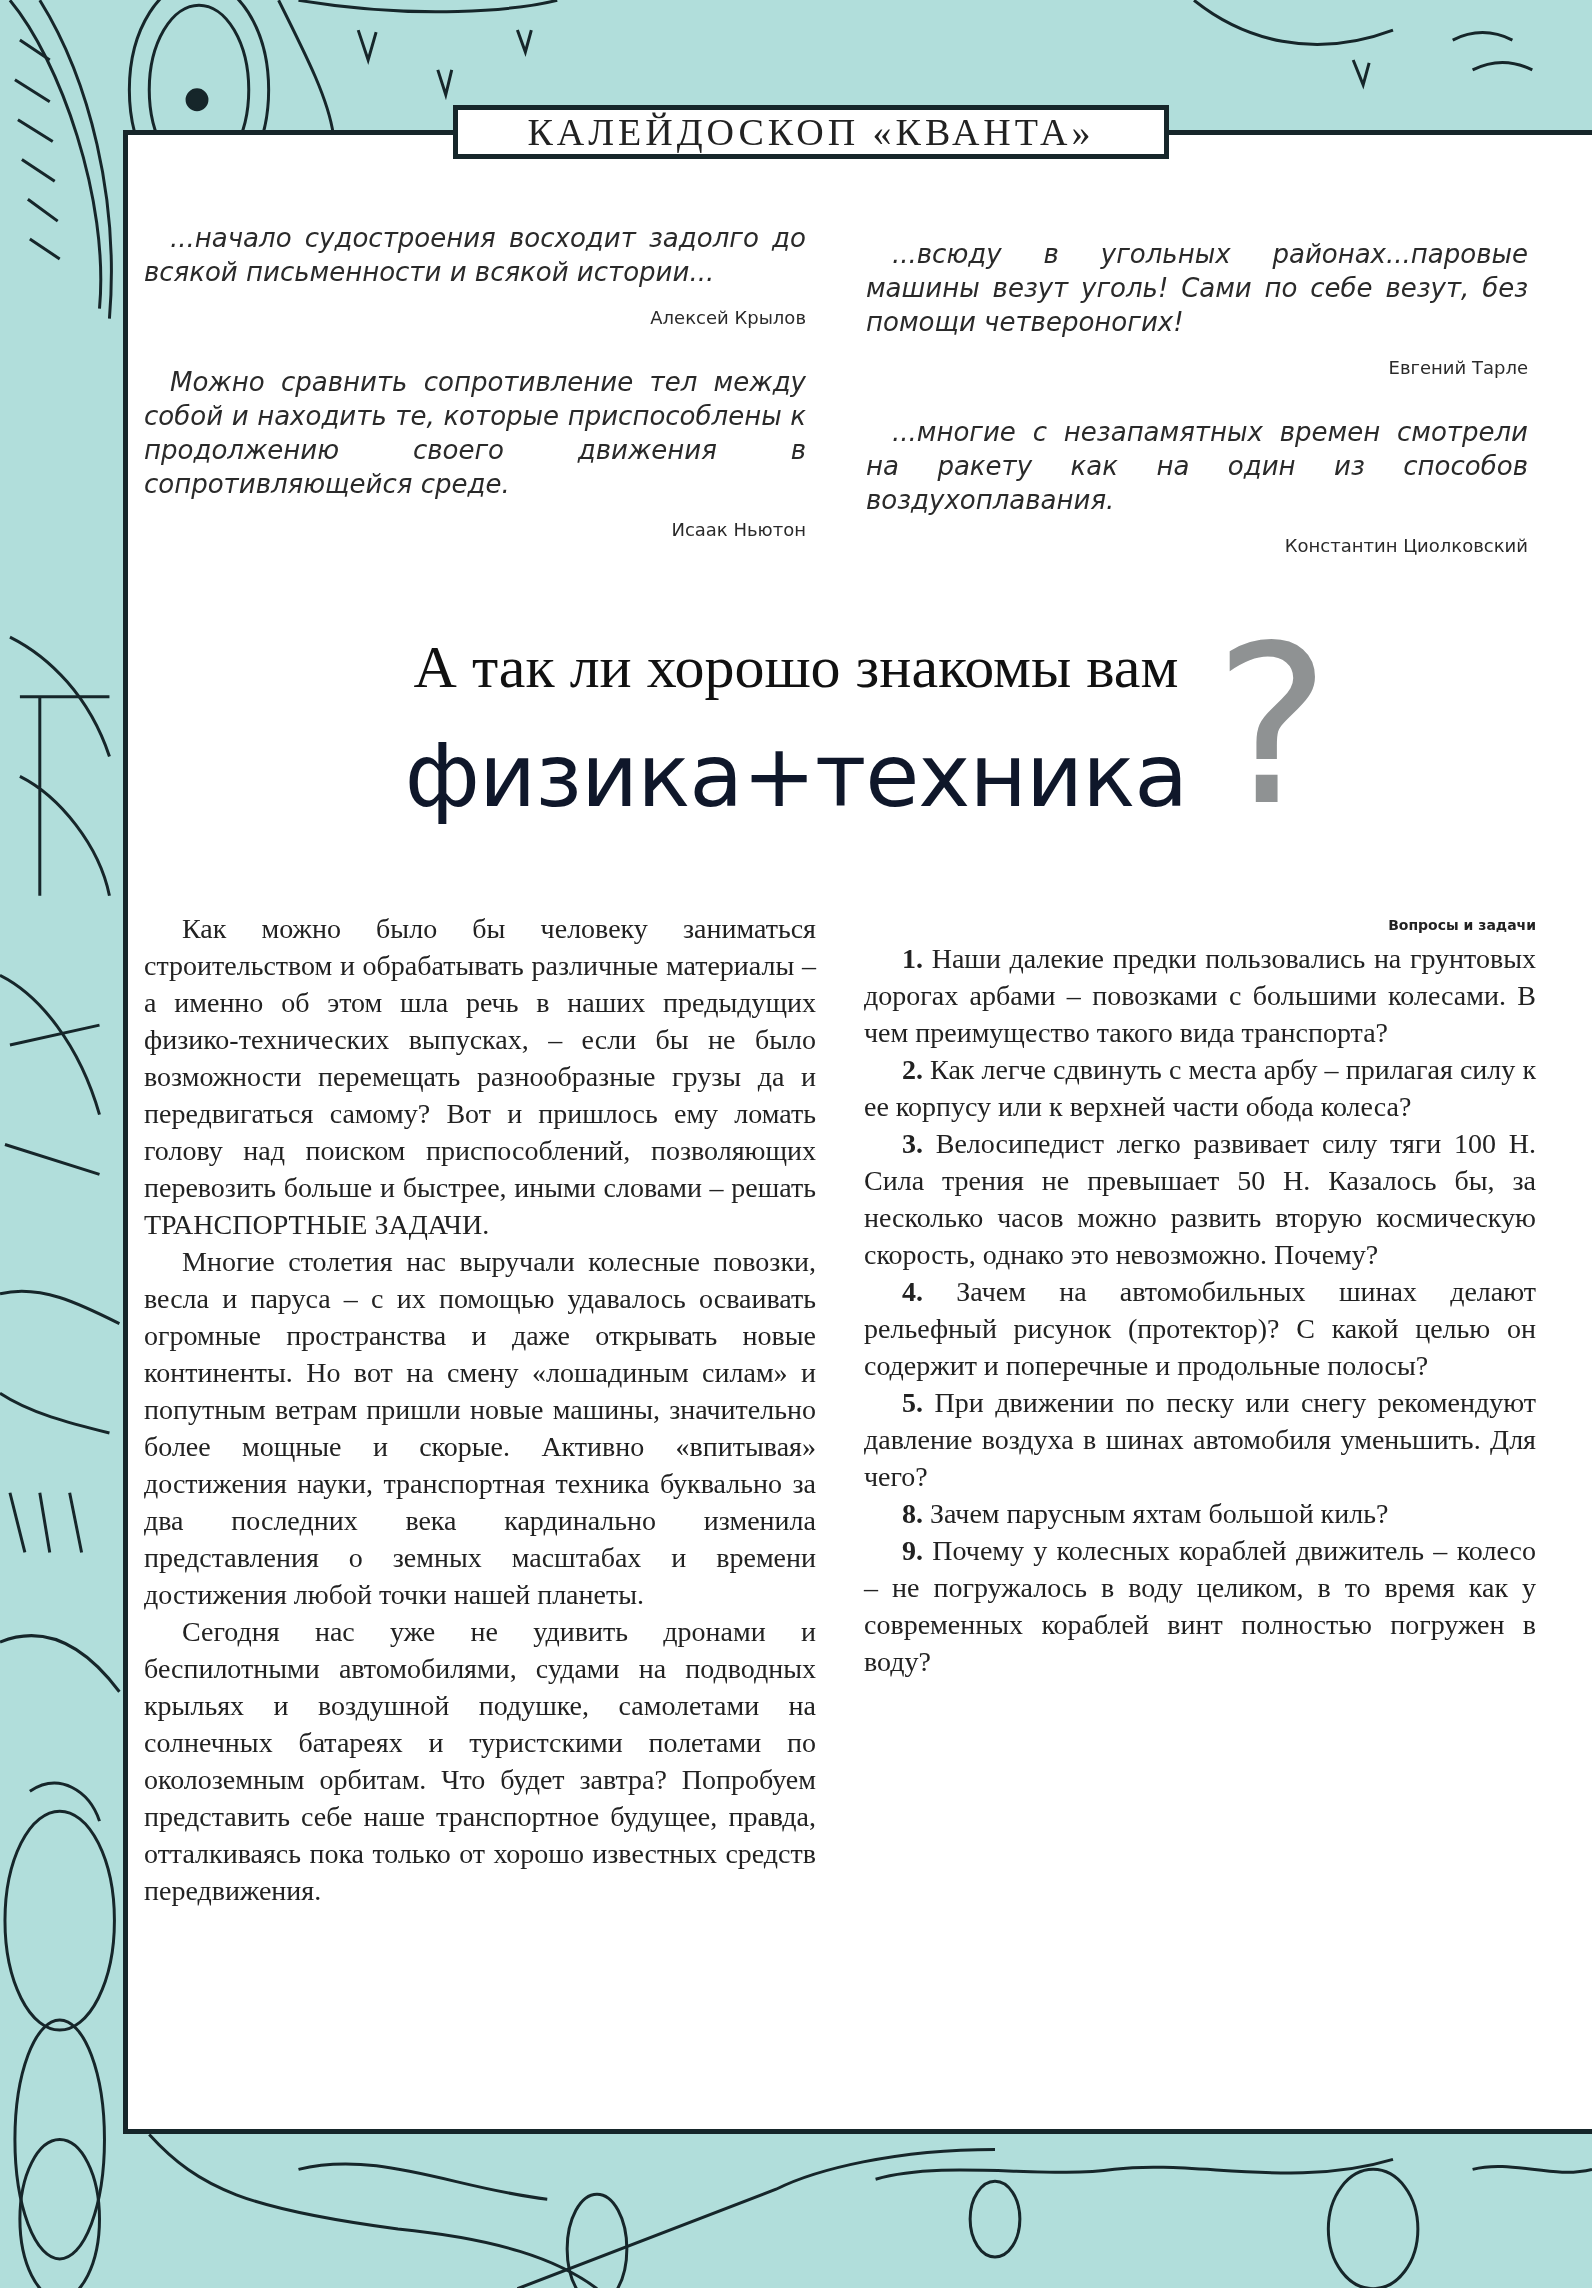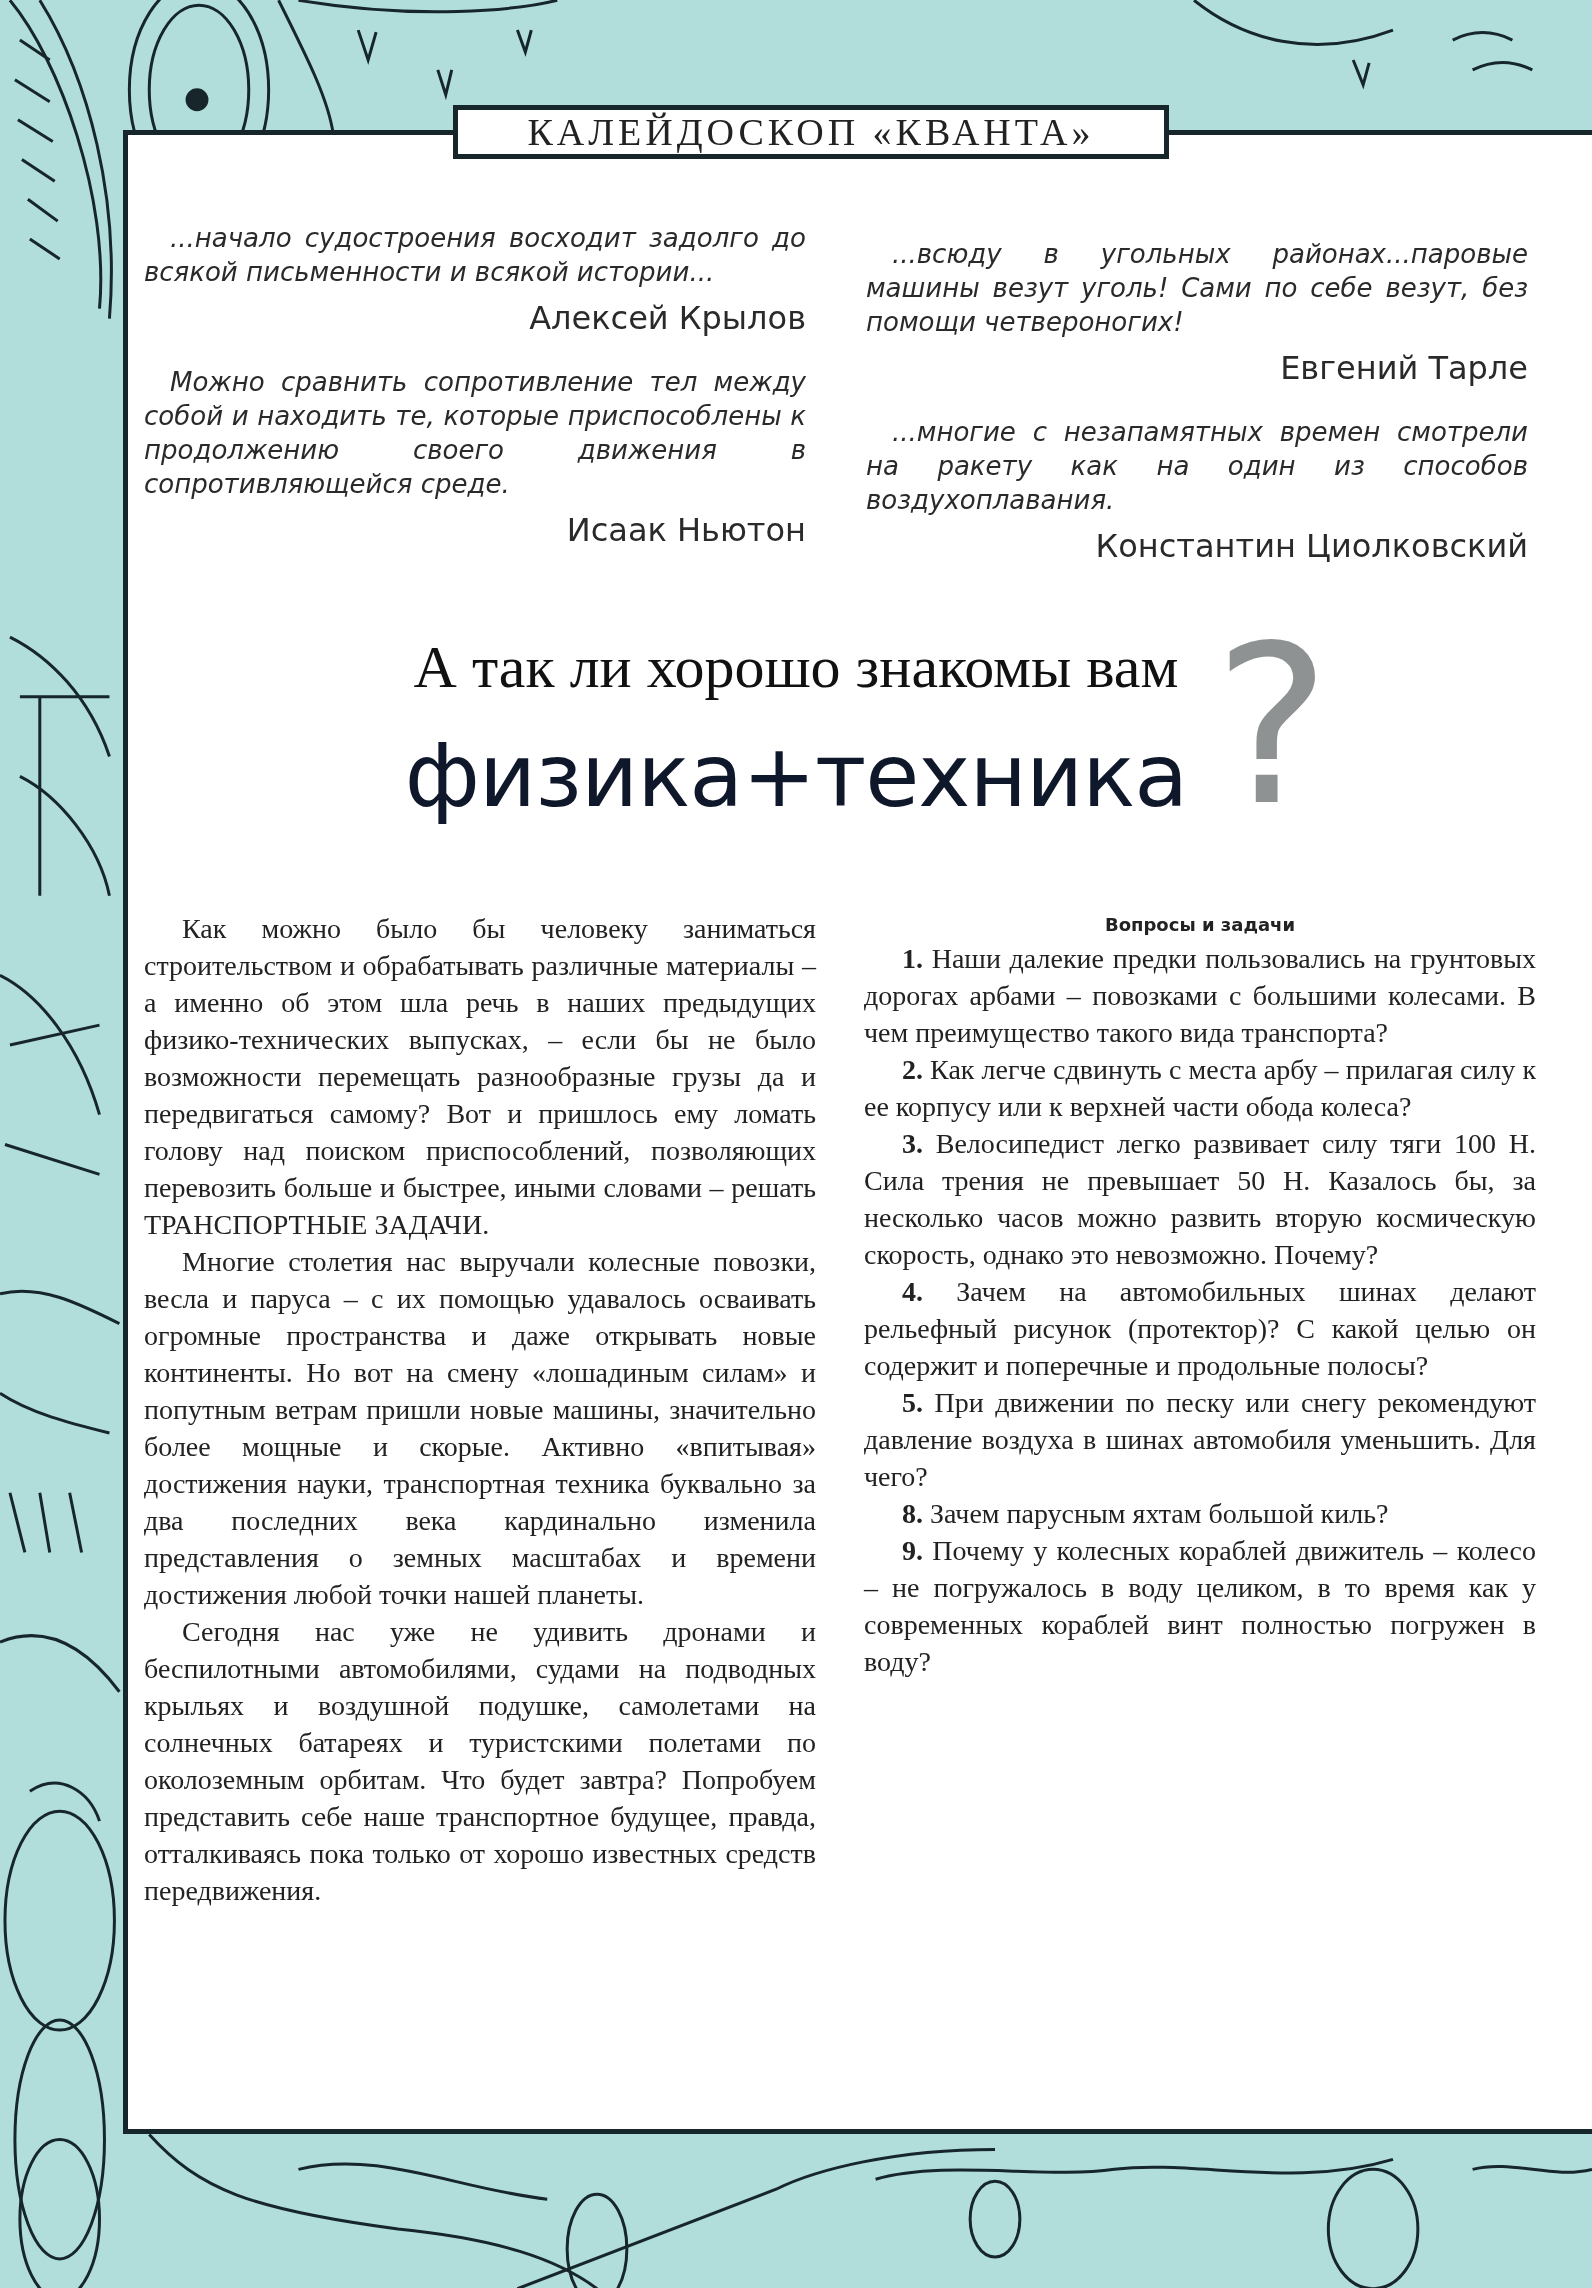--- a/index.html
+++ b/index.html
@@ -2,30 +2,30 @@
 <html><head>
 <meta charset="utf-8">
 <style>
   html,body{margin:0;padding:0;}
   body{width:1592px;height:2289px;position:relative;overflow:hidden;background:#b1dedb;font-family:"Liberation Serif",serif;color:#1a1a1a;}
   .bg-sketch{position:absolute;left:0;top:0;width:1592px;height:2289px;}
   .panel{position:absolute;left:123px;top:130px;width:1473px;height:2004px;background:#ffffff;border-left:5px solid #16262a;border-top:5px solid #16262a;border-bottom:5px solid #16262a;box-sizing:border-box;}
   .rubric{position:absolute;left:453px;top:105px;width:716px;height:54px;background:#fff;border:5px solid #16262a;box-sizing:border-box;display:flex;align-items:center;justify-content:center;font-family:"Liberation Serif",serif;font-size:38px;letter-spacing:4px;color:#222;}
   .epi{position:absolute;font-family:"DejaVu Sans",sans-serif;font-style:italic;font-size:26px;line-height:34px;color:#2a2a2a;text-align:justify;}
   .epi .q{text-indent:26px;}
-  .epi .auth{font-style:normal;text-align:right;margin-top:12px;font-size:32px;}
+  .epi .auth{font-style:normal;text-align:right;margin-top:12px;font-size:18px;}
   .epi .gap{height:30px;}
   .title1{position:absolute;left:0;width:1592px;top:622px;text-align:center;font-family:"Liberation Serif",serif;font-size:60px;line-height:90px;color:#111;}
   .title2{position:absolute;left:0;width:1592px;top:726px;text-align:center;font-family:"DejaVu Sans",sans-serif;font-size:88px;line-height:100px;color:#0f172a;letter-spacing:-1px;}
   .qmark{position:absolute;left:1214px;top:617px;font-family:"DejaVu Sans",sans-serif;font-size:219px;line-height:219px;color:#8f9293;}
   .col{position:absolute;top:910px;width:672px;font-family:"Liberation Serif",serif;font-size:28px;line-height:37px;color:#222;text-align:justify;hyphens:manual;}
   .col p{margin:0;text-indent:38px;}
   .col-left{left:144px;}
   .col-right{left:864px;}
-  .qhead{font-family:"DejaVu Sans",sans-serif;font-weight:bold;font-size:18px;text-align:center;line-height:30px;margin-bottom:20px;text-indent:0!important;}
+  .qhead{font-family:"DejaVu Sans",sans-serif;font-weight:bold;font-size:14px;text-align:right;line-height:30px;margin-bottom:20px;text-indent:0!important;}
   .num{font-weight:bold;}
 </style>
 </head>
 <body>
 
 <svg class="bg-sketch" viewBox="0 0 1600 2300" fill="none" stroke="#16262a" stroke-width="3">
 
   <path d="M10 0 C60 60 110 200 100 310"></path>
   <path d="M40 0 C90 80 120 200 110 320"></path>
   <path d="M20 40 l30 20 M15 80 l35 22 M18 120 l35 22 M22 160 l33 22 M28 200 l30 22 M30 240 l30 20"></path>

